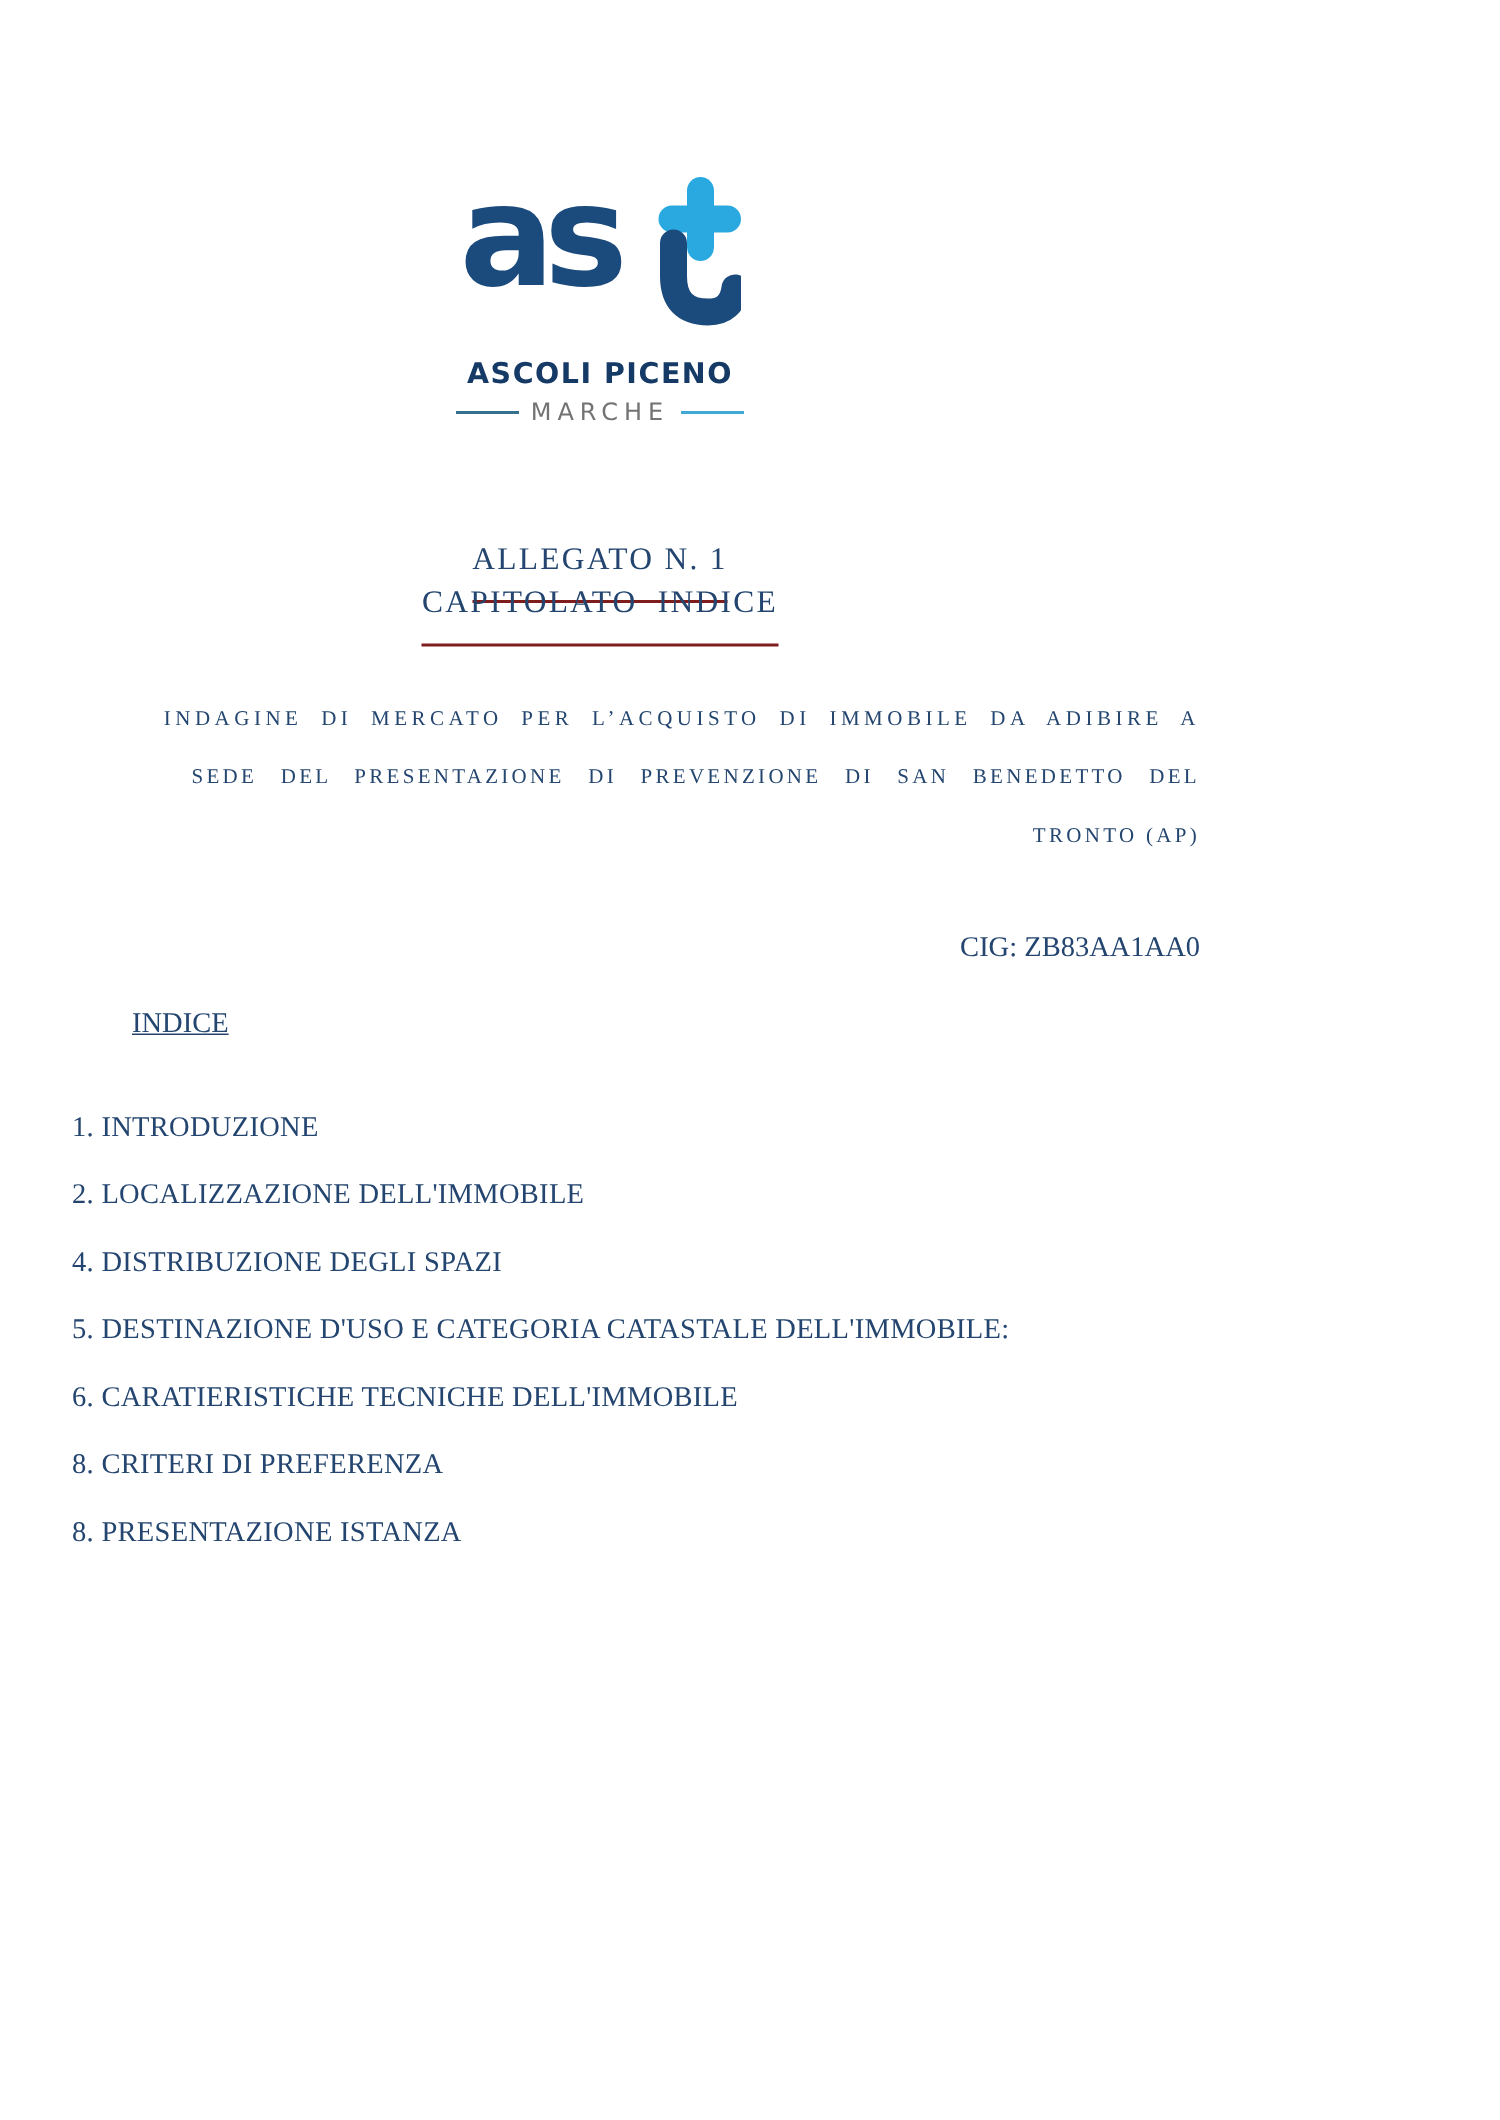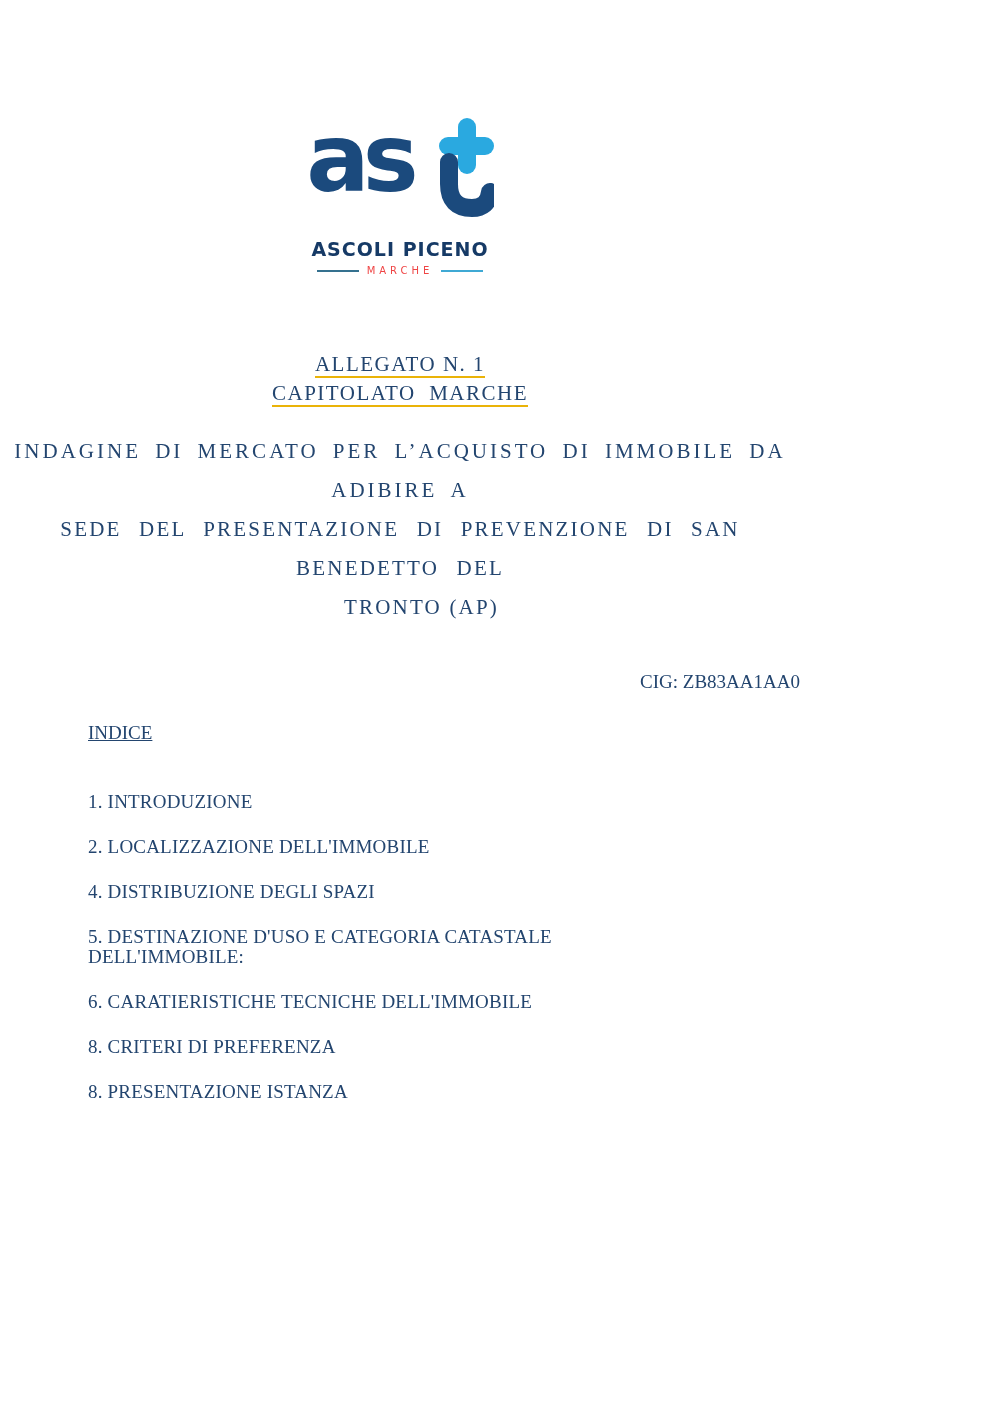--- a/index.html
+++ b/index.html
@@ -44,69 +44,69 @@
     color: #163a66;
   }
   .logo-region-row {
     margin-top: 5px;
     display: flex;
     align-items: center;
     gap: 8px;
   }
   .logo-region {
     font-family: "DejaVu Sans", sans-serif;
-    font-size: 10px;
+    font-size: 16px;
     font-weight: 500;
     letter-spacing: 4px;
-    color: #ef4444;
+    color: #737373;
   }
   .region-line { height: 2px; width: 42px; }
   .region-line.left  { background: #35718f; }
   .region-line.right { background: #3fa9d4; }
 
   
   .annex {
     margin-top: 74px;
     text-align: center;
     font-size: 21px;
     line-height: 29px;
     letter-spacing: 1.5px;
   }
   .annex .u {
-    border-bottom: 2px solid #eab308;
-    padding-bottom: 0px;
+    border-bottom: 2px solid #7f1d1d;
+    padding-bottom: 16px;
     text-align: center;
   }
 
   
   .main-title {
-    margin-top: 24px;
-    text-align: center;
-    font-size: 21px;
+    margin-top: 44px;
+    text-align: right;
+    font-size: 14px;
     line-height: 39px;
   }
   .main-title .l1 { letter-spacing: 3px;   word-spacing: 6px; }
   .main-title .l2 { letter-spacing: 2.2px; word-spacing: 10px; }
   .main-title .l3 { letter-spacing: 2.2px; padding-left: 43px; }
 
   
   .cig {
     margin-top: 44px;
     text-align: right;
     font-size: 19px;
   }
 
   
   .indice-label {
     margin: 29px 88px 0 88px;
     font-size: 19px;
     text-decoration: underline;
   }
   .index-list {
-    margin: 48px 88px 0 88px;
+    margin: 48px 88px 0 48px;
   }
   .index-item {
     font-size: 19px;
     line-height: 20px;
     margin-bottom: 25px;
     letter-spacing: 0.2px;
   }
   .prewrap { white-space: pre-wrap; }
 </style>
 </head>
@@ -133,21 +133,21 @@
       <span class="logo-region">MARCHE</span>
       <span class="region-line right"></span>
     </div>
   </div>
 
   <div class="annex">
     <div>
       <span class="u">ALLEGATO N. 1</span>
     </div>
     <div>
-      <span class="u prewrap">CAPITOLATO  MARCHE</span>
+      <span class="u prewrap">CAPITOLATO  INDICE</span>
     </div>
   </div>
 
   <div class="main-title">
     <div class="l1">INDAGINE DI MERCATO PER L’ACQUISTO DI IMMOBILE DA ADIBIRE A</div>
     <div class="l2">SEDE DEL PRESENTAZIONE DI PREVENZIONE DI SAN BENEDETTO DEL</div>
     <div class="l3">TRONTO (AP)</div>
   </div>
 
   <div class="cig">CIG: ZB83AA1AA0</div>

